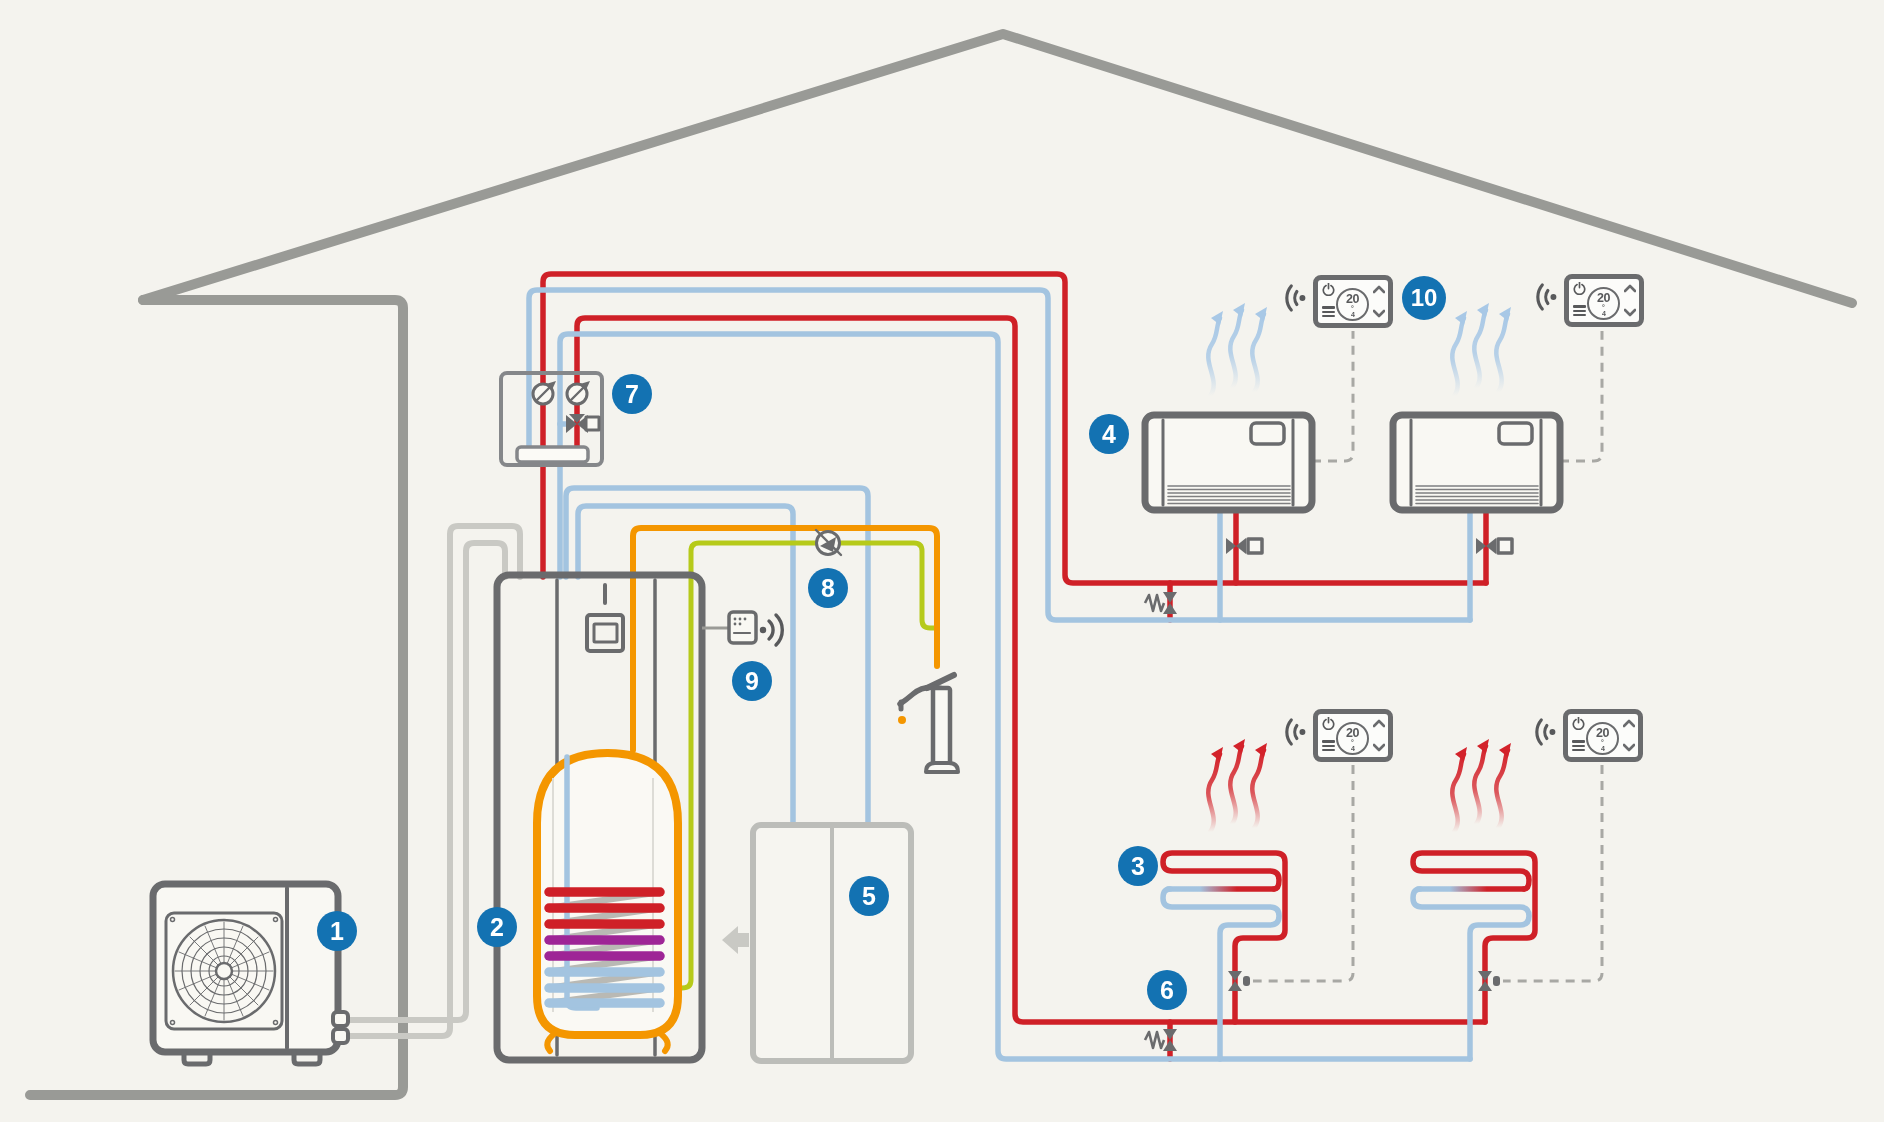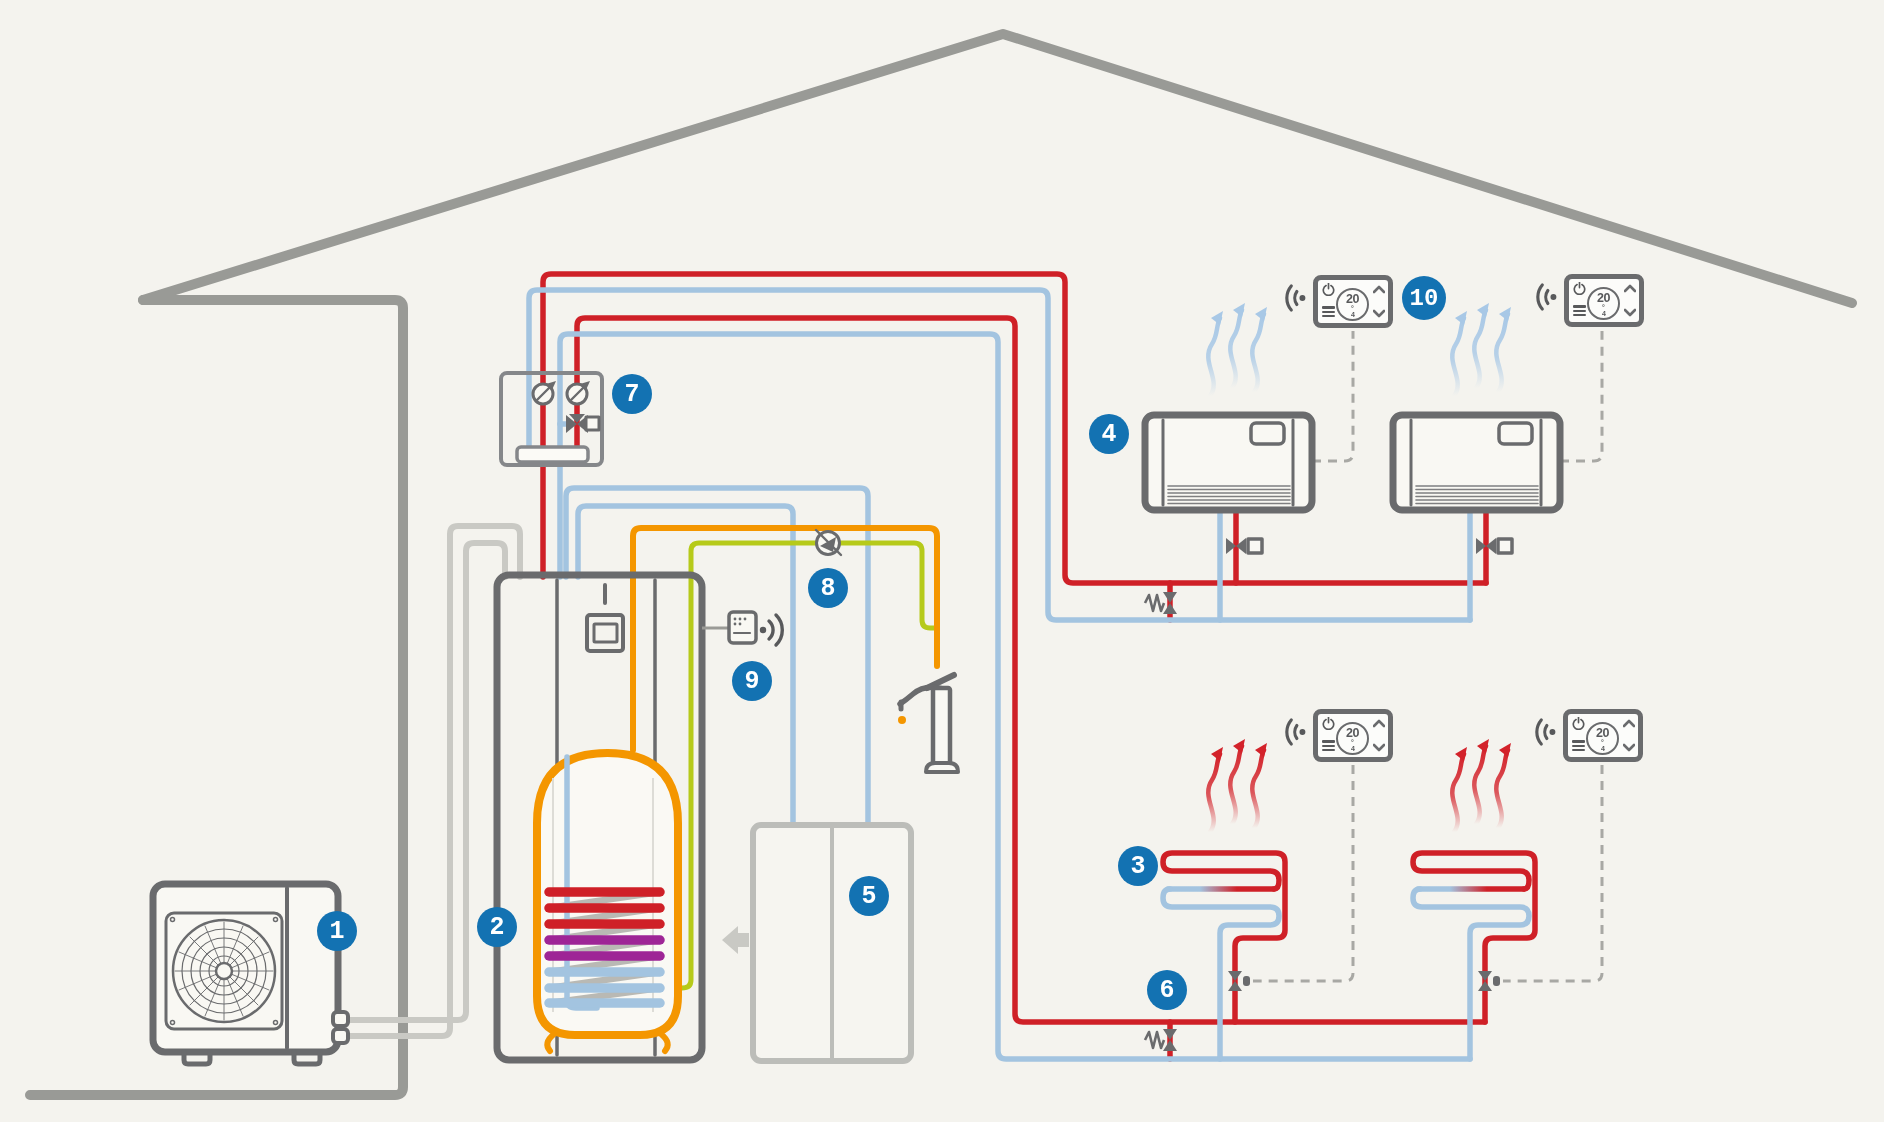--- a/index.html
+++ b/index.html
@@ -18,21 +18,21 @@
   .pB{stroke:var(--pipe-blue);stroke-width:5.5;}
   .pO{stroke:var(--pipe-orange);stroke-width:6;}
   .pL{stroke:var(--pipe-lime);stroke-width:5;}
   .pG{stroke:var(--light-pipe-gray);stroke-width:6;}
   .pDash{stroke:var(--dashed-gray);stroke-width:3;stroke-dasharray:9 7;fill:none;}
   .house{stroke:var(--structure-gray);stroke-width:10;fill:none;stroke-linecap:round;stroke-linejoin:round;}
   .cstroke{stroke:var(--component-dark);fill:none;stroke-linecap:round;stroke-linejoin:round;}
   .cfill{fill:var(--surface);}
   .dfill{fill:var(--component-dark);}
   .badge{position:absolute;width:40px;height:40px;border-radius:50%;background:var(--badge-blue);
-         color:#fff;font-size:25px;font-weight:bold;display:flex;align-items:center;justify-content:center;z-index:6;font-family:Liberation Mono, monospace;}
+         color:#fff;font-size:25px;font-weight:bold;display:flex;align-items:center;justify-content:center;z-index:6;}
   .badge.big{width:44px;height:44px;font-size:24px;}
   
   .thermo{position:absolute;display:flex;gap:5px;z-index:5;}
   .wifi{margin-top:8px;}
   .wstroke{fill:none;stroke:var(--text-dark);stroke-width:3.4;stroke-linecap:round;}
   .wfill{fill:var(--text-dark);}
   .tbox{position:relative;width:70px;height:43px;border:5px solid var(--component-dark);border-radius:8px;background:#fcfcfa;}
   .pwr{position:absolute;left:4px;top:3px;}
   .pwr path{stroke:var(--text-dark);stroke-width:1.8;fill:none;stroke-linecap:round;}
   .menu{position:absolute;left:4px;bottom:4px;width:13px;}

